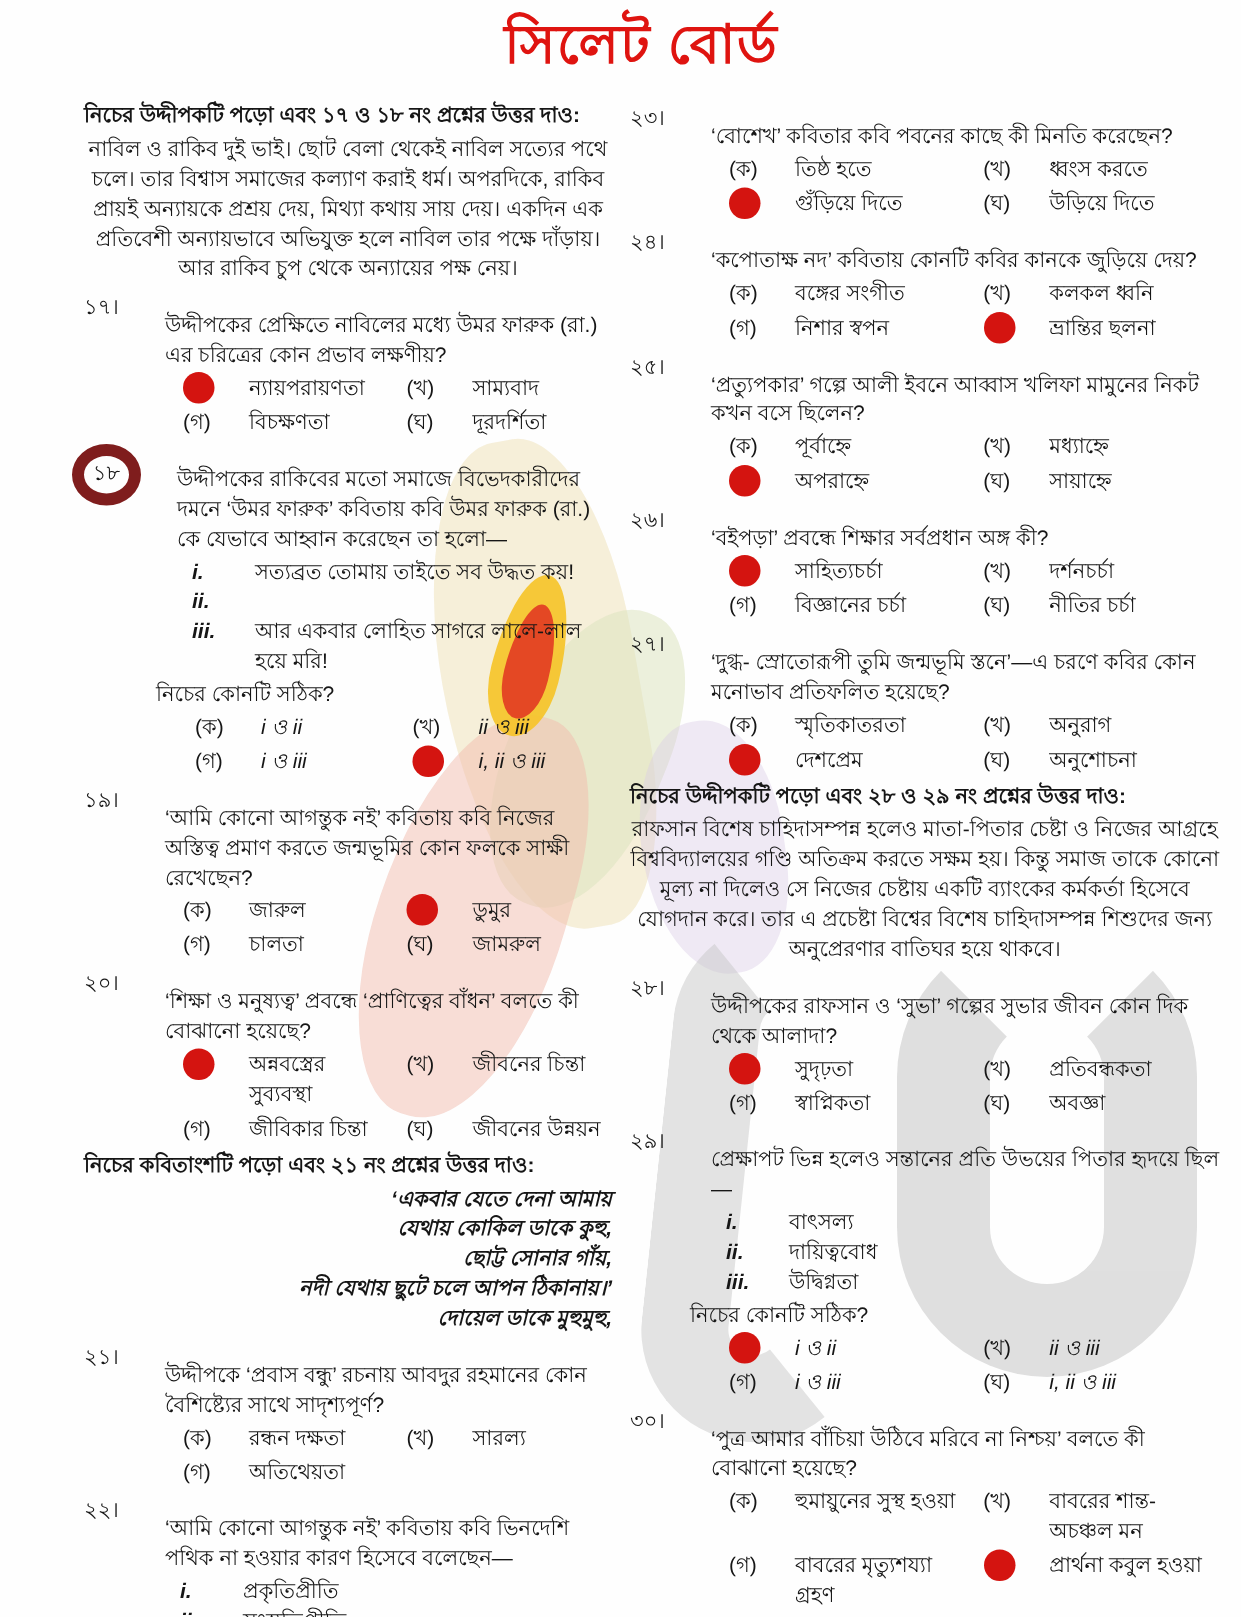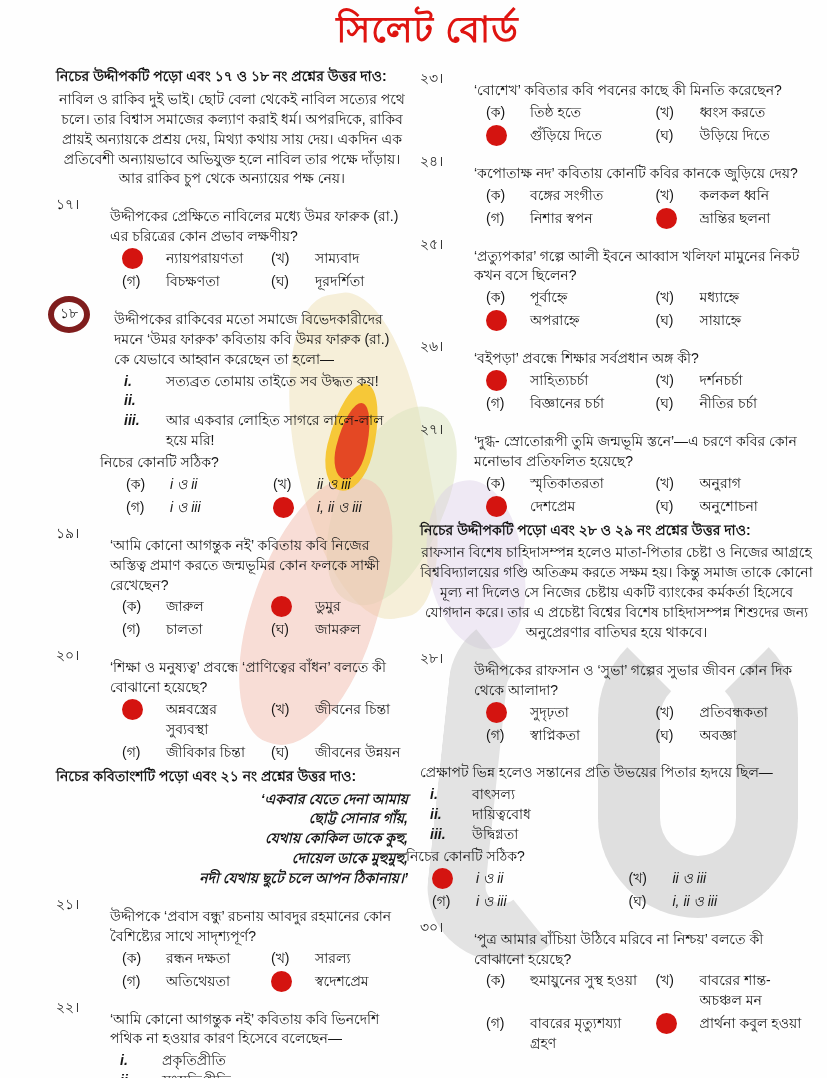--- a/index.html
+++ b/index.html
@@ -26,21 +26,21 @@
   }
   #col-left{width:352px;flex:0 0 auto;}
   #col-right{width:393px;flex:0 0 auto;}
   .instruction{font-weight:bold;margin:4px 0 3px 0;}
   .passage{margin:1px 0 4px 0;text-align:center;}
   .poem{font-weight:bold;font-style:italic;margin:2px 0 6px 62px;text-align:right;}
   .question{display:flex;margin:6px 0 2px 0;gap:16px;}
   .qnum{flex:0 0 38px;}
   .qnum.circled{
     flex:0 0 30px;height:25px;margin:-2px 8px 0 -8px;
-    border:6px solid #7f1d1d;border-radius:50%;
+    border:8px solid #7f1d1d;border-radius:50%;
     text-align:center;line-height:23px;
   }
   .qbody{flex:1;}
   .qtext{margin-bottom:2px;margin-top:12px;}
   .items{margin:1px 0 2px 10px;}
   .item-row{display:flex;}
   .ilabel{flex:0 0 42px;font-style:italic;font-weight:bold;}
   .itext{}
   .subheader{margin:2px 0 2px -14px;}
   .options{margin-top:1px;}
@@ -193,46 +193,42 @@
               <div class="option">
                 <span class="olabel">(ঘ)</span>
                 <span class="otext">জীবনের উন্নয়ন</span>
               </div>
             </div>
           </div>
         </div>
         <div class="instruction">নিচের কবিতাংশটি পড়ো এবং ২১ নং প্রশ্নের উত্তর দাও:</div>
         <div class="poem">
           <div class="poem-line">‘একবার যেতে দেনা আমায়</div>
+          <div class="poem-line">যেথায় কোকিল ডাকে কুহু,</div>
           <div class="poem-line">ছোট্ট সোনার গাঁয়,</div>
-          <div class="poem-line">যেথায় কোকিল ডাকে কুহু,</div>
+          <div class="poem-line">নদী যেথায় ছুটে চলে আপন ঠিকানায়।’</div>
           <div class="poem-line">দোয়েল ডাকে মুহুমুহু,</div>
-          <div class="poem-line">নদী যেথায় ছুটে চলে আপন ঠিকানায়।’</div>
         </div>
         <div class="question">
           <div class="qnum">২১।</div>
           <div class="qbody">
             <div class="qtext">উদ্দীপকে ‘প্রবাস বন্ধু’ রচনায় আবদুর রহমানের কোন বৈশিষ্ট্যের সাথে সাদৃশ্যপূর্ণ?</div>
             <div class="options one-col">
               <div class="option">
                 <span class="olabel">(ক)</span>
                 <span class="otext">রন্ধন দক্ষতা</span>
               </div>
               <div class="option">
                 <span class="olabel">(খ)</span>
                 <span class="otext">সারল্য</span>
               </div>
               <div class="option">
                 <span class="olabel">(গ)</span>
                 <span class="otext">অতিথেয়তা</span>
               </div>
-              <div class="option">
-                <span class="ans-dot"></span>
-                <span class="otext">স্বদেশপ্রেম</span>
-              </div>
             </div>
           </div>
         </div>
         <div class="question">
           <div class="qnum">২২।</div>
           <div class="qbody">
             <div class="qtext">‘আমি কোনো আগন্তুক নই’ কবিতায় কবি ভিনদেশি পথিক না হওয়ার কারণ হিসেবে বলেছেন—</div>
             <div class="items">
               <div class="item-row">
                 <span class="ilabel">i.</span>
@@ -391,20 +387,21 @@
                 <span class="otext">স্বাপ্নিকতা</span>
               </div>
               <div class="option">
                 <span class="olabel">(ঘ)</span>
                 <span class="otext">অবজ্ঞা</span>
               </div>
             </div>
           </div>
         </div>
         <div class="question">
+          <div class="qnum">২৯।</div>
           <div class="qbody">
             <div class="qtext">প্রেক্ষাপট ভিন্ন হলেও সন্তানের প্রতি উভয়ের পিতার হৃদয়ে ছিল—</div>
             <div class="items">
               <div class="item-row">
                 <span class="ilabel">i.</span>
                 <span class="itext">বাৎসল্য</span>
               </div>
               <div class="item-row">
                 <span class="ilabel">ii.</span>
                 <span class="itext">দায়িত্ববোধ</span>

